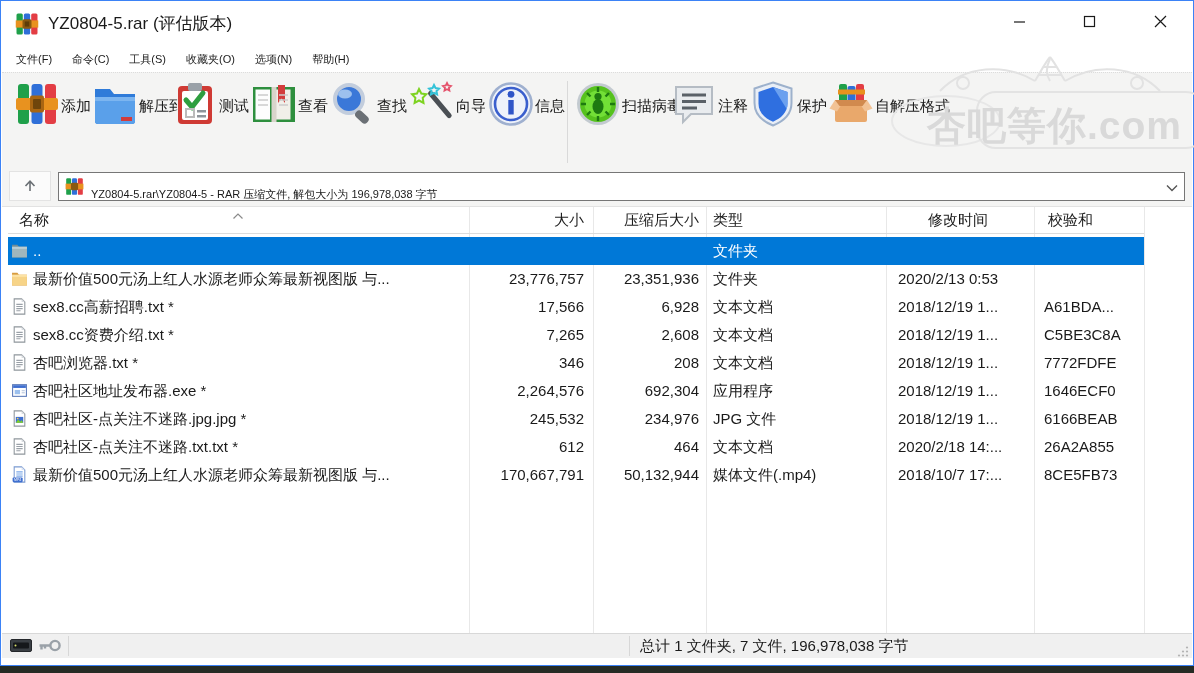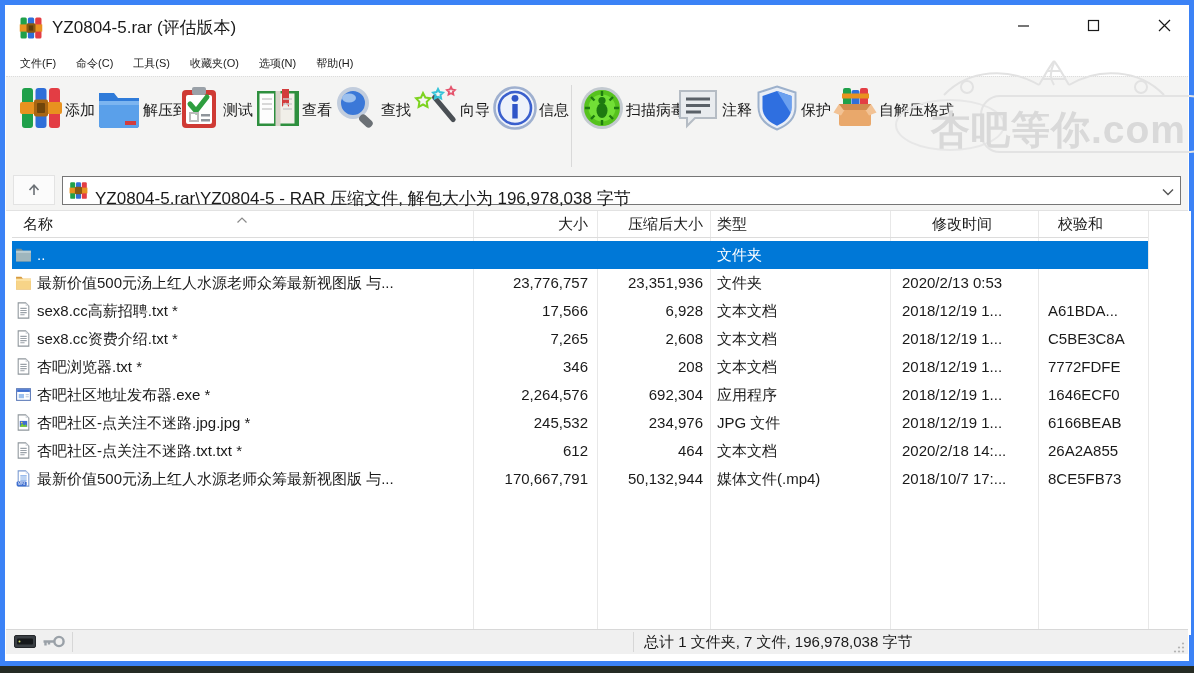--- a/index.html
+++ b/index.html
@@ -1,19 +1,19 @@
 <!DOCTYPE html>
 <html><head>
 <meta charset="utf-8">
 <style>
   * { margin:0; padding:0; box-sizing:border-box; }
   html,body { width:1194px; height:673px; overflow:hidden; background:#fff;
     font-family:"Liberation Sans","DejaVu Sans",sans-serif; color:#1a1a1a; }
   .window { position:absolute; left:0; top:0; width:1194px; height:666px;
-    background:#fff; border:5px solid #3b82f6; }
+    background:#fff; border:1px solid #3b82f6; }
   .desktop-strip { position:absolute; left:0; bottom:0; width:1194px; height:7px;
     background:#252b24; }
 
   
   .titlebar { position:absolute; left:1px; top:1px; right:1px; height:44px; background:#fff; }
   .app-icon { position:absolute; left:13px; top:10px; width:24px; height:24px; }
   .title-text { position:absolute; left:46px; top:0; height:44px; line-height:44px; font-size:17px; }
   .winbtn { position:absolute; top:2px; width:46px; height:34px; display:flex;
     align-items:center; justify-content:center; }
   .winbtn.min { left:994px; } .winbtn.max { left:1064px; } .winbtn.close { left:1135px; }
@@ -35,35 +35,35 @@
   .tb-sep { width:1px; height:82px; background:#d9d9d9; margin:2px 6px 0 2px; }
 
   
   .addressrow { position:absolute; left:1px; top:165px; right:1px; height:41px;
     background:#f4f4f3; border-bottom:1px solid #e2e2e2; }
   .up-btn { position:absolute; left:7px; top:5px; width:42px; height:30px; background:#fbfbfb;
     border:1px solid #e3e3e3; display:flex; align-items:center; justify-content:center; }
   .combo { position:absolute; left:56px; top:6px; right:7px; height:29px; background:#fff;
     border:1px solid #767676; display:flex; align-items:center; padding:0 6px; }
   .combo .cicon { width:19px; height:19px; margin-right:7px; flex:0 0 auto; }
-  .combo .cpath { font-size:17px; white-space:nowrap; overflow:hidden; flex:1;margin-top:16px; }
+  .combo .cpath { font-size:11px; white-space:nowrap; overflow:hidden; flex:1;margin-top:16px; }
   .combo .chev { flex:0 0 auto; margin-left:6px; }
 
   
   .listwrap { position:absolute; left:7px; top:206px; width:1179px; bottom:26px; background:#fff; }
   .gridline { position:absolute; top:0; bottom:0; width:1px; background:#e8e8e8; }
   .listheader { position:absolute; left:0; top:0; width:1136px; height:27px;
     border-bottom:1px solid #dcdcdc; font-size:15px; }
   .hcell { position:absolute; top:0; height:27px; line-height:26px; white-space:nowrap; overflow:hidden; }
   .h-name  { left:0;    width:461px; padding-left:11px; }
   .h-size  { left:461px; width:124px; text-align:right; padding-right:9px; }
   .h-packed{ left:585px; width:113px; text-align:right; padding-right:7px; }
   .h-type  { left:698px; width:180px; padding-left:7px; }
   .h-mod   { left:908px; width:148px; padding-left:12px; }
-  .h-crc   { left:1026px; width:110px; padding-left:20px; }
+  .h-crc   { left:1026px; width:110px; padding-left:14px; }
   .sort-chev { position:absolute; left:224px; top:-1px; }
 
   .listbody { position:absolute; left:0; top:27px; right:0; bottom:0; padding-top:3px; }
   .row { position:relative; width:1136px; height:28px; font-size:15px; }
   .row.selected { background:#0078d7; color:#fff; }
   .cell { position:absolute; top:0; height:28px; line-height:28px; white-space:nowrap; overflow:hidden; }
   .c-icon { left:3px; width:18px; top:5px; height:18px; line-height:normal; }
   .c-icon svg { width:17px; height:17px; }
   .c-name  { left:25px;  width:436px; }
   .c-size  { left:461px; width:124px; text-align:right; padding-right:9px; }

